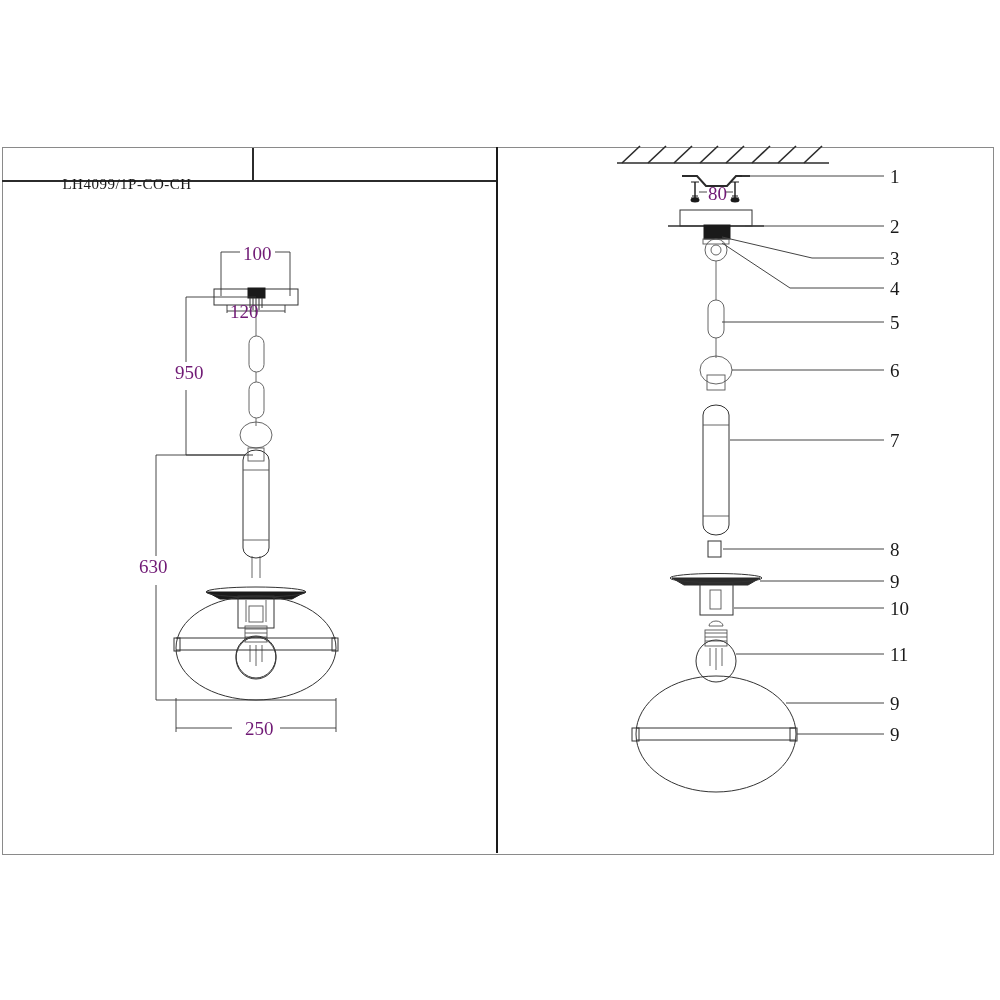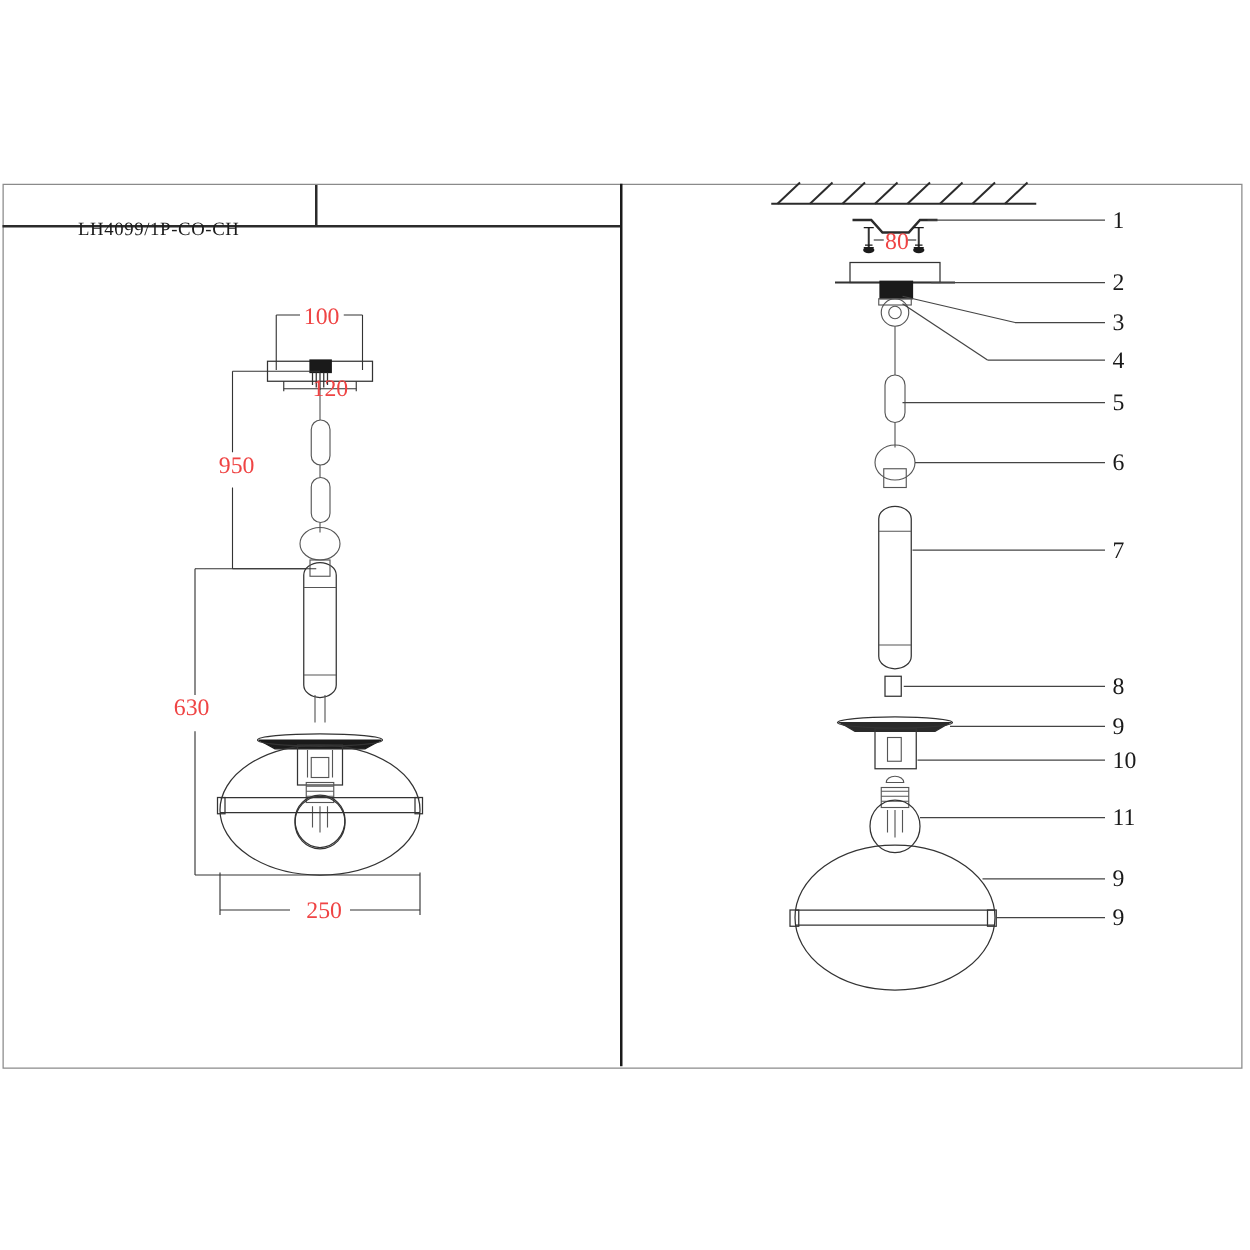--- a/index.html
+++ b/index.html
@@ -5,21 +5,21 @@
   html,body{margin:0;padding:0;background:#ffffff;}
   body{width:1000px;height:1000px;position:relative;
        font-family:"Liberation Serif","DejaVu Serif",serif;color:#1a1a1a;}
   #sheet{position:absolute;left:0;top:0;width:1000px;height:1000px;}
   .frame{position:absolute;border:1px solid #8a8a8a;}
   .hline{position:absolute;background:#2b2b2b;height:1px;}
   .vline{position:absolute;background:#2b2b2b;width:1px;}
   .titlecell{position:absolute;display:flex;align-items:center;justify-content:center;
              font-size:15px;letter-spacing:0.5px;}
   .callout-num{position:absolute;font-size:19px;color:#1a1a1a;}
-  .dim{position:absolute;font-size:19px;color:#ef4444;background:#fff;padding:0 3px;}
+  .dim{position:absolute;font-size:19px;color:#701a75;background:#fff;padding:0 3px;}
   svg{position:absolute;left:0;top:0;overflow:visible;}
   .st{fill:none;stroke:#333;stroke-width:1;}
   .st-thin{fill:none;stroke:#555;stroke-width:0.9;}
   .st-dark{fill:#1a1a1a;stroke:#1a1a1a;stroke-width:1;}
   .lead{fill:none;stroke:#444;stroke-width:1;}
   .dimline{fill:none;stroke:#333;stroke-width:0.9;}
   .hatch{fill:none;stroke:#2b2b2b;stroke-width:1.6;}
 </style>
 </head>
 <body>
@@ -117,21 +117,21 @@
     <g>
       <line class="dimline" x1="176" y1="728" x2="232" y2="728"></line>
       <line class="dimline" x1="280" y1="728" x2="336" y2="728"></line>
       <line class="dimline" x1="176" y1="698" x2="176" y2="732"></line>
       <line class="dimline" x1="336" y1="698" x2="336" y2="732"></line>
     </g>
 
   </svg>
 
   <div class="dim" style="left:240px;top:243px;">100</div>
-  <div class="dim" style="left:227px;top:301px;background:transparent;margin-left:20px;">120</div>
+  <div class="dim" style="left:227px;top:301px;background:transparent;">120</div>
   <div class="dim" style="left:172px;top:362px;">950</div>
   <div class="dim" style="left:136px;top:556px;">630</div>
   <div class="dim" style="left:242px;top:718px;">250</div>
 
   <svg width="1000" height="1000">
 
     <g>
       <line class="hatch" x1="617" y1="163" x2="829" y2="163"></line>
       <line class="hatch" x1="622" y1="163" x2="640" y2="146"></line>
       <line class="hatch" x1="648" y1="163" x2="666" y2="146"></line>

